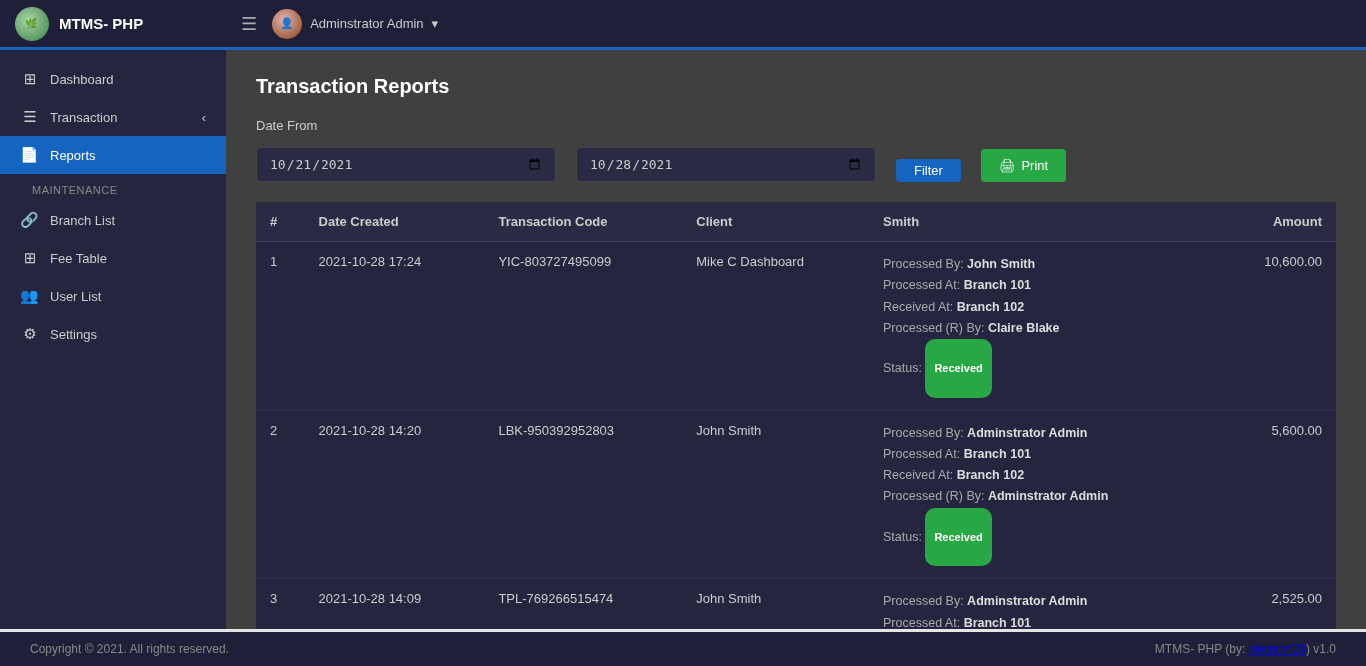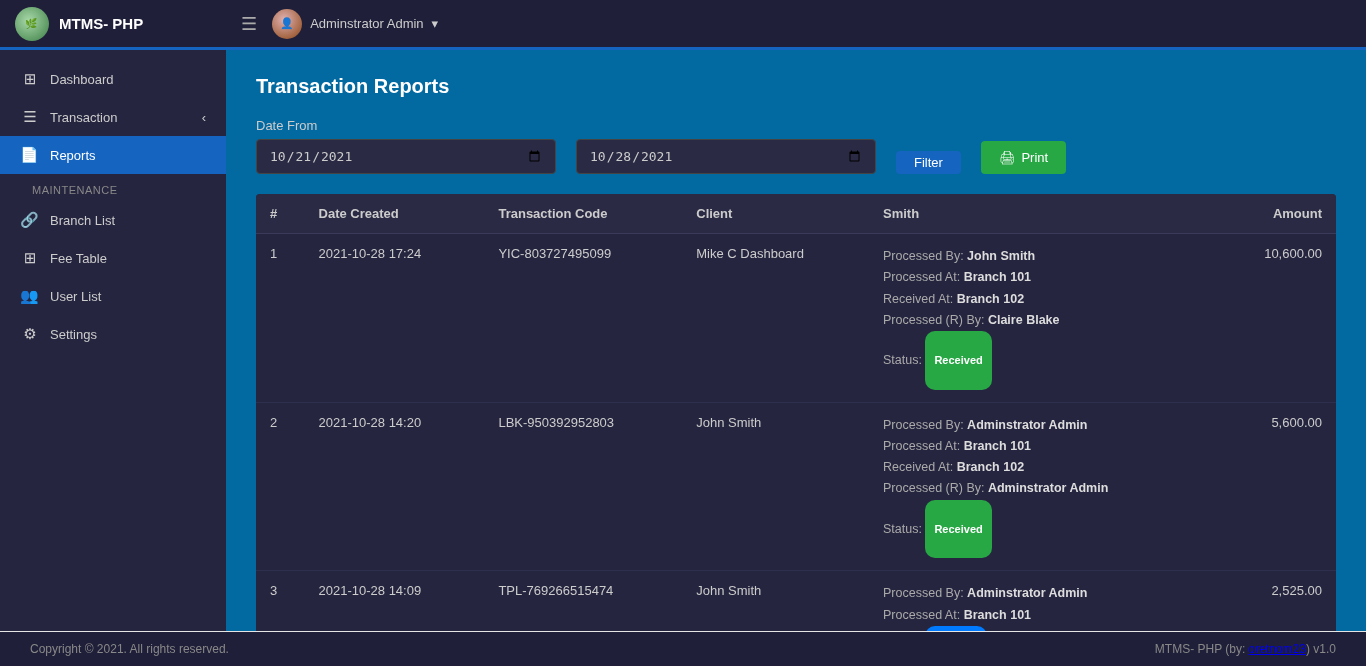--- a/index.html
+++ b/index.html
@@ -108,21 +108,21 @@
     }
     .sidebar-item.has-arrow .left-part {
       display: flex;
       align-items: center;
       gap: 10px;
     }
 
     
     .content {
       flex: 1;
-      background: #0369a1;
+      background: #404040;
       overflow-y: auto;
       padding: 25px 30px;
     }
 
     .page-title {
       color: #fff;
       font-size: 20px;
       font-weight: 600;
       margin-bottom: 20px;
     }
@@ -131,21 +131,21 @@
     .filter-row {
       display: flex;
       align-items: flex-end;
       gap: 20px;
       margin-bottom: 20px;
       flex-wrap: wrap;
     }
     .filter-group {
       display: flex;
       flex-direction: column;
-      gap: 6px;
+      gap: 14px;
     }
     .filter-label {
       color: #ccc;
       font-size: 13px;
     }
     .filter-input {
       background: #2a2a45;
       border: 1px solid #444;
       color: #ccc;
       padding: 8px 12px;
@@ -224,21 +224,21 @@
 
     
     .footer {
       background: #1f1f3a;
       padding: 10px 30px;
       display: flex;
       justify-content: space-between;
       align-items: center;
       font-size: 12px;
       color: #888;
-      border-top: 1px solid #e5e5e5;
+      border-top: 3px solid #e5e5e5;
       flex-shrink: 0;
     }
   </style>
 </head>
 <body>
 
 <div class="navbar">
   <div class="navbar-brand">
     <div class="brand-logo">🌿</div>
     <span>MTMS- PHP</span>

